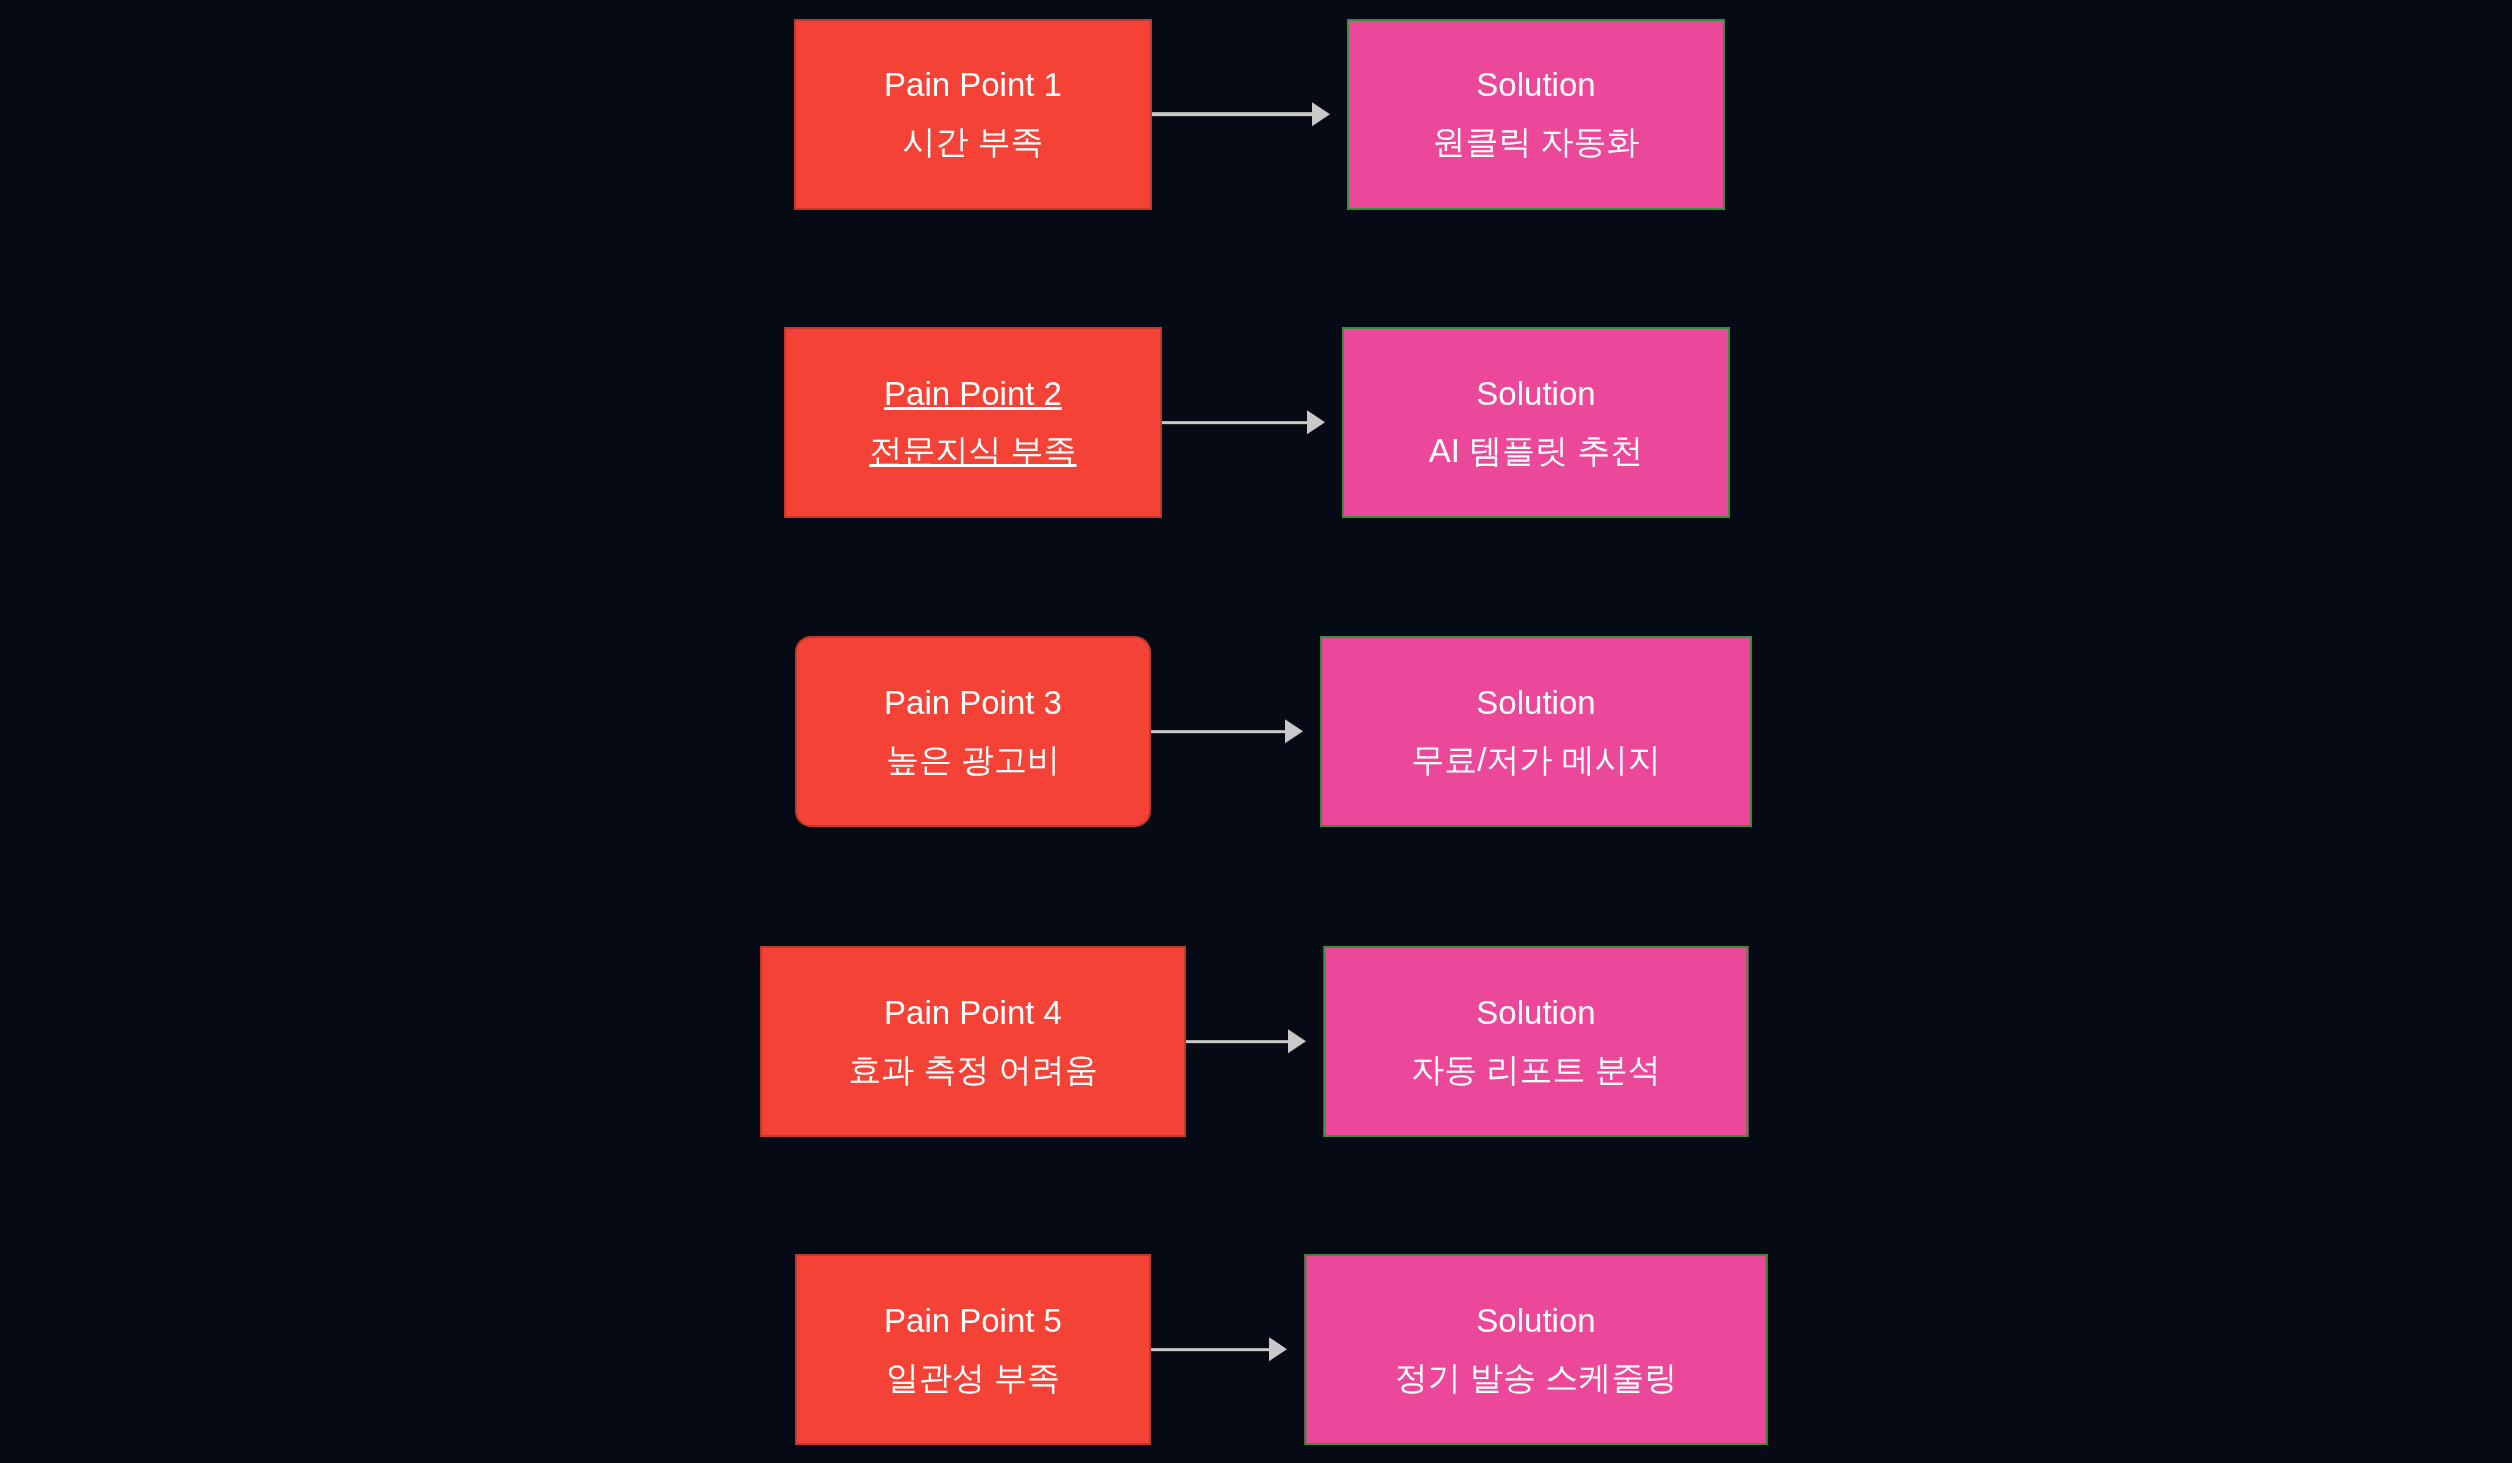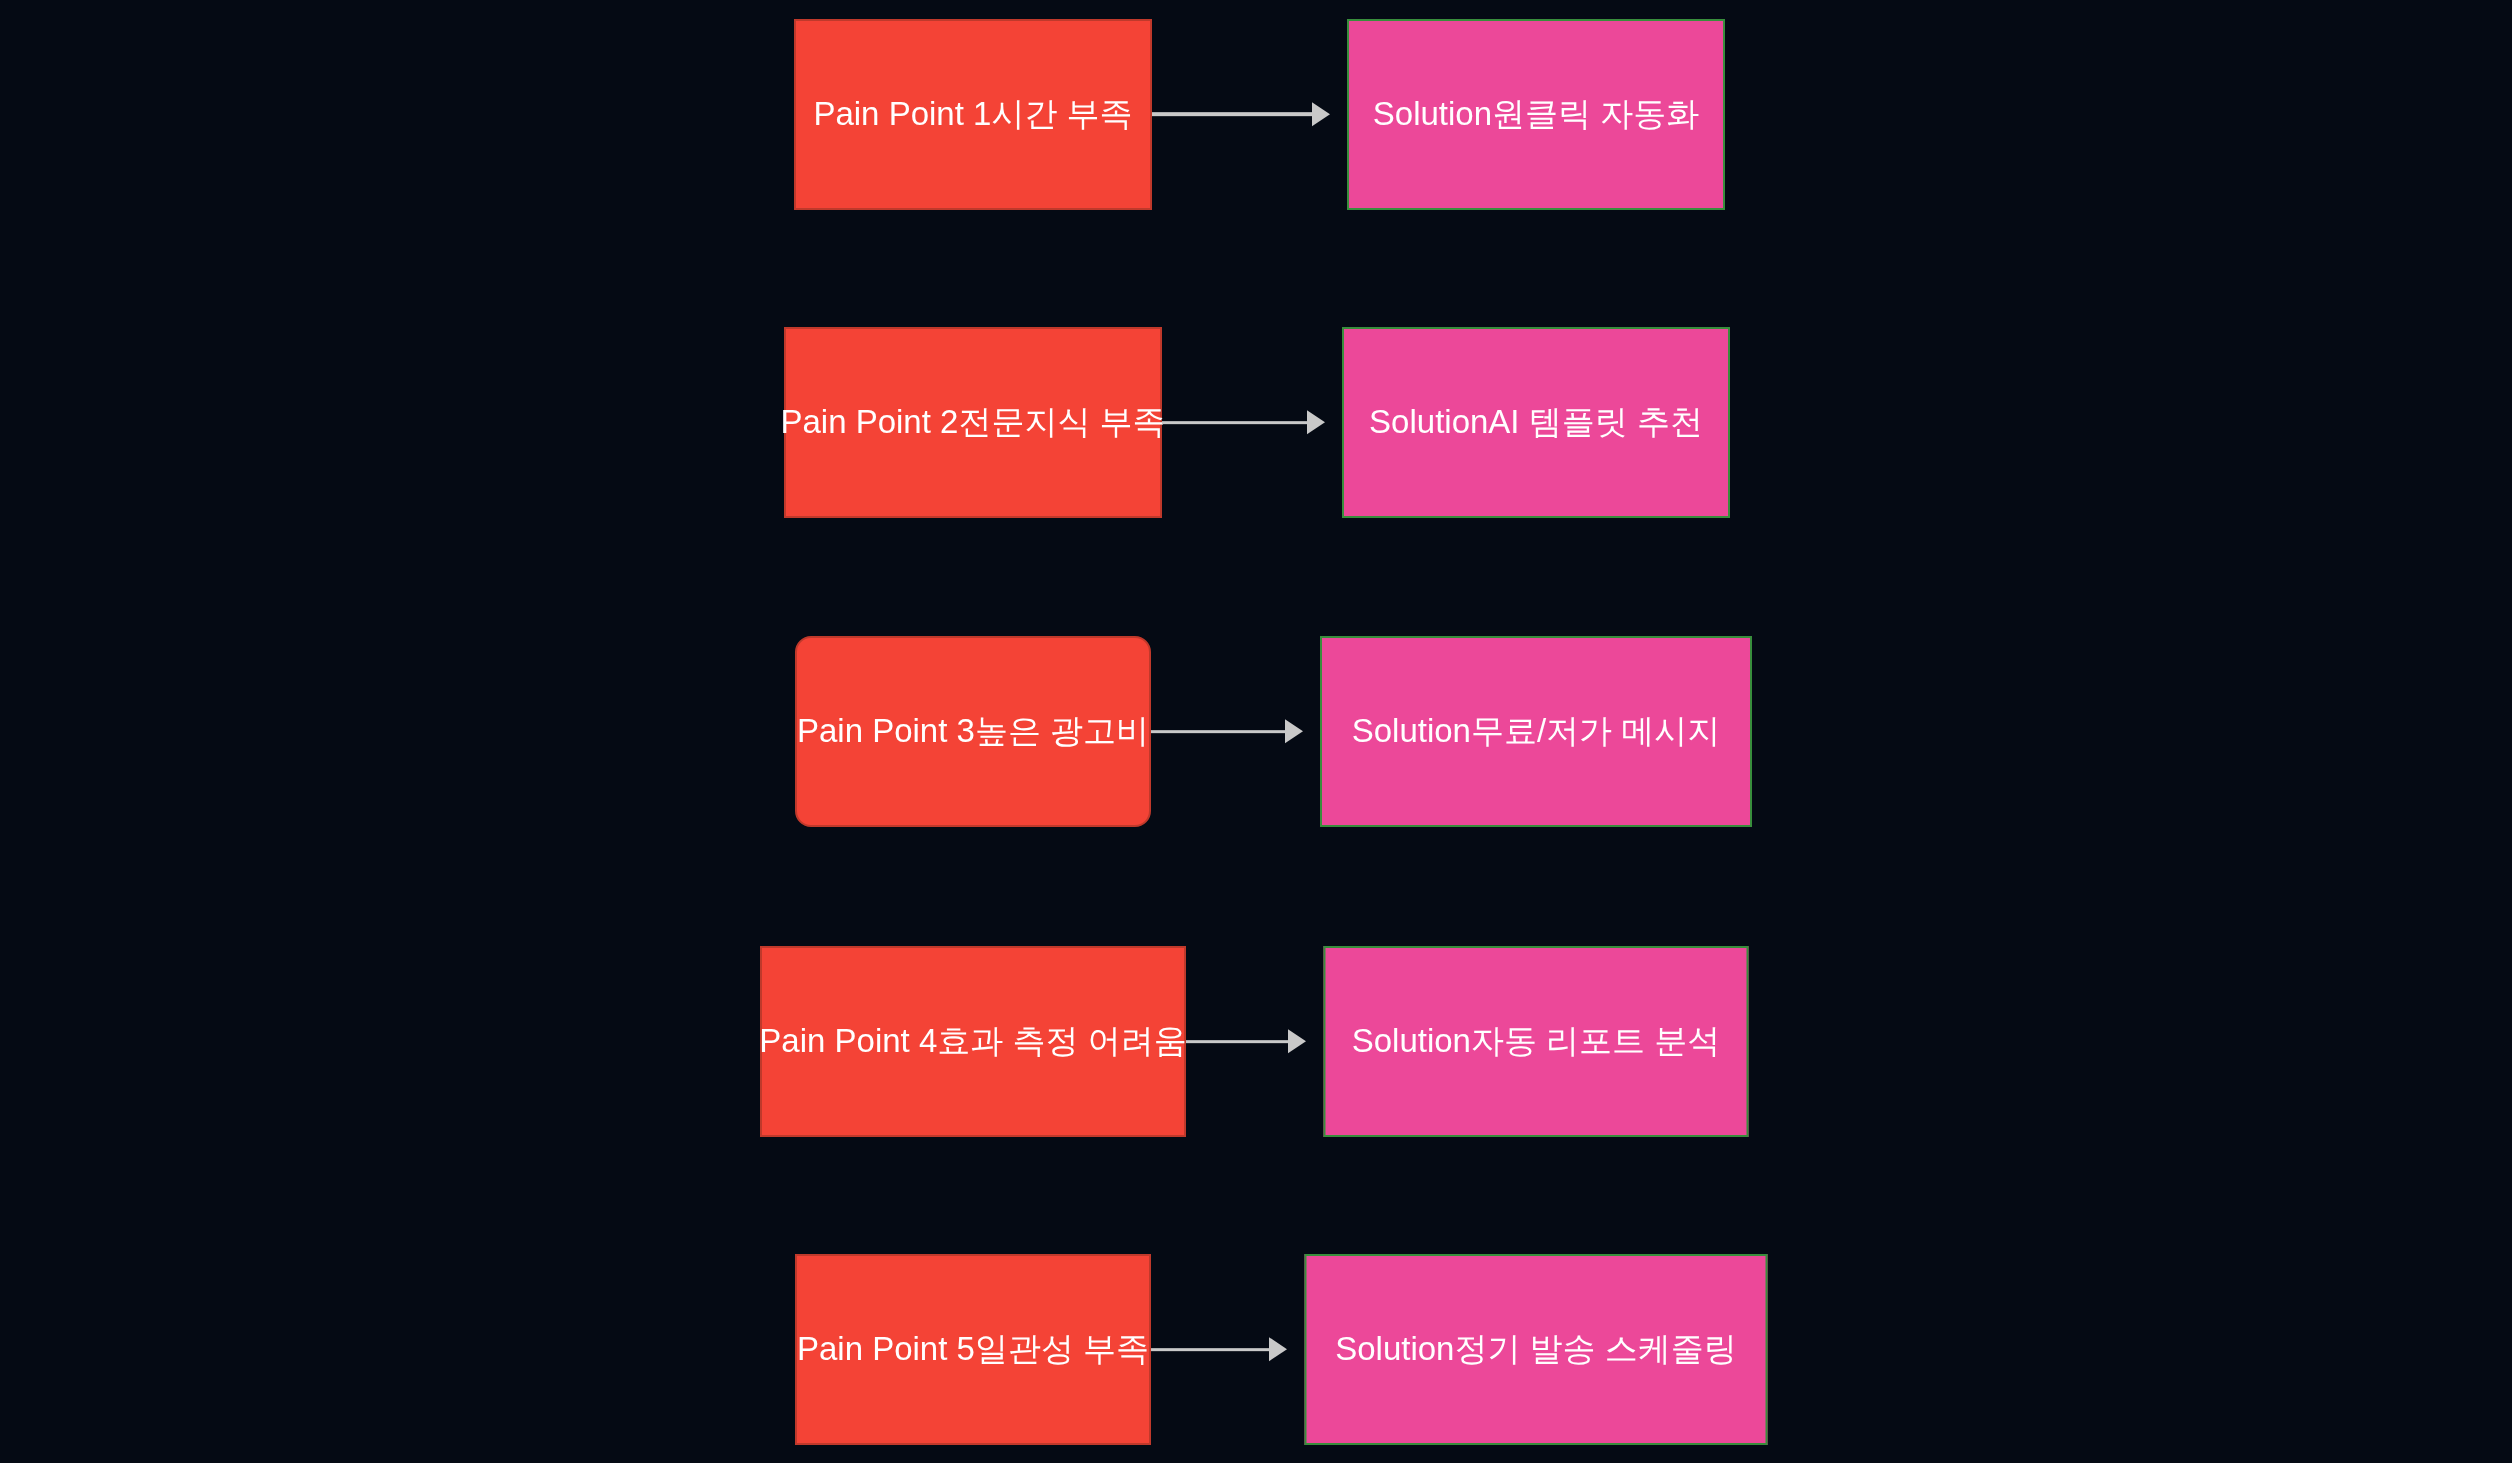--- a/index.html
+++ b/index.html
@@ -25,21 +25,21 @@
   .row:nth-of-type(3) { top: 636px; }
   .row:nth-of-type(4) { top: 946px; }
   .row:nth-of-type(5) { top: 1254px; padding-left: 48px; }
 
   .node {
     position: absolute;
     top: 0;
     height: 191px;
     box-sizing: border-box;
     display: flex;
-    flex-direction: row;
+    flex-direction: column;
     justify-content: center;
     align-items: center;
     color: #ffffff;
     font-size: 33px;
     line-height: 1.72;
     text-align: left;
     white-space: nowrap;
   }
   .pain {
     left: 973px;
@@ -48,21 +48,21 @@
     border: 2.8px solid #c0392b;
   }
   .sol {
     left: 1536px;
     transform: translateX(-50%);
     background: #ec4899;
     border: 2.8px solid #388e3c;
   }
   
   .row:nth-of-type(1) .pain { width: 358px; }  .row:nth-of-type(1) .sol { width: 378px; }
-  .row:nth-of-type(2) .pain { width: 378px; }  .row:nth-of-type(2) .sol { width: 388px; }
+  .row:nth-of-type(2) .pain { width: 378px; text-decoration: underline; }  .row:nth-of-type(2) .sol { width: 388px; }
   .row:nth-of-type(3) .pain { width: 356px; border-radius: 16px; }  .row:nth-of-type(3) .sol { width: 432px; }
   .row:nth-of-type(4) .pain { width: 426px; }  .row:nth-of-type(4) .sol { width: 425px; }
   .row:nth-of-type(5) .pain { width: 356px; }  .row:nth-of-type(5) .sol { width: 463px; }
 
   .arrow {
     position: absolute;
     top: 50%;
     transform: translateY(-50%);
     height: 3.7px;
     background: #c9c9c9;

